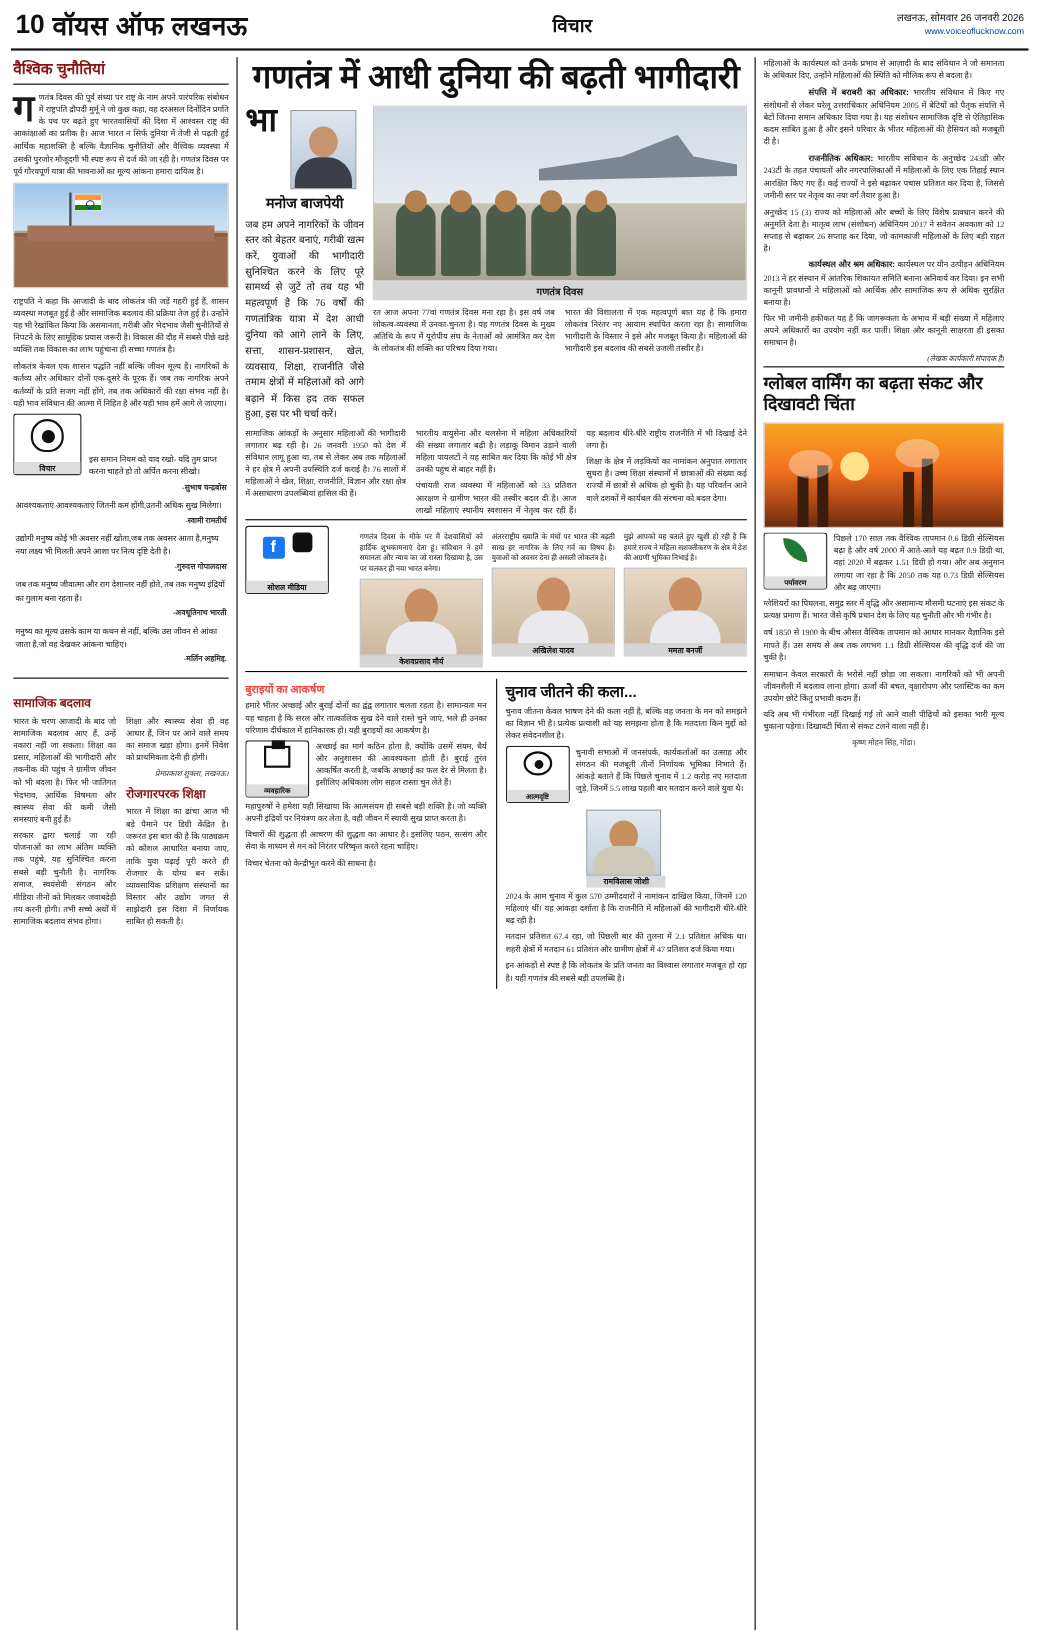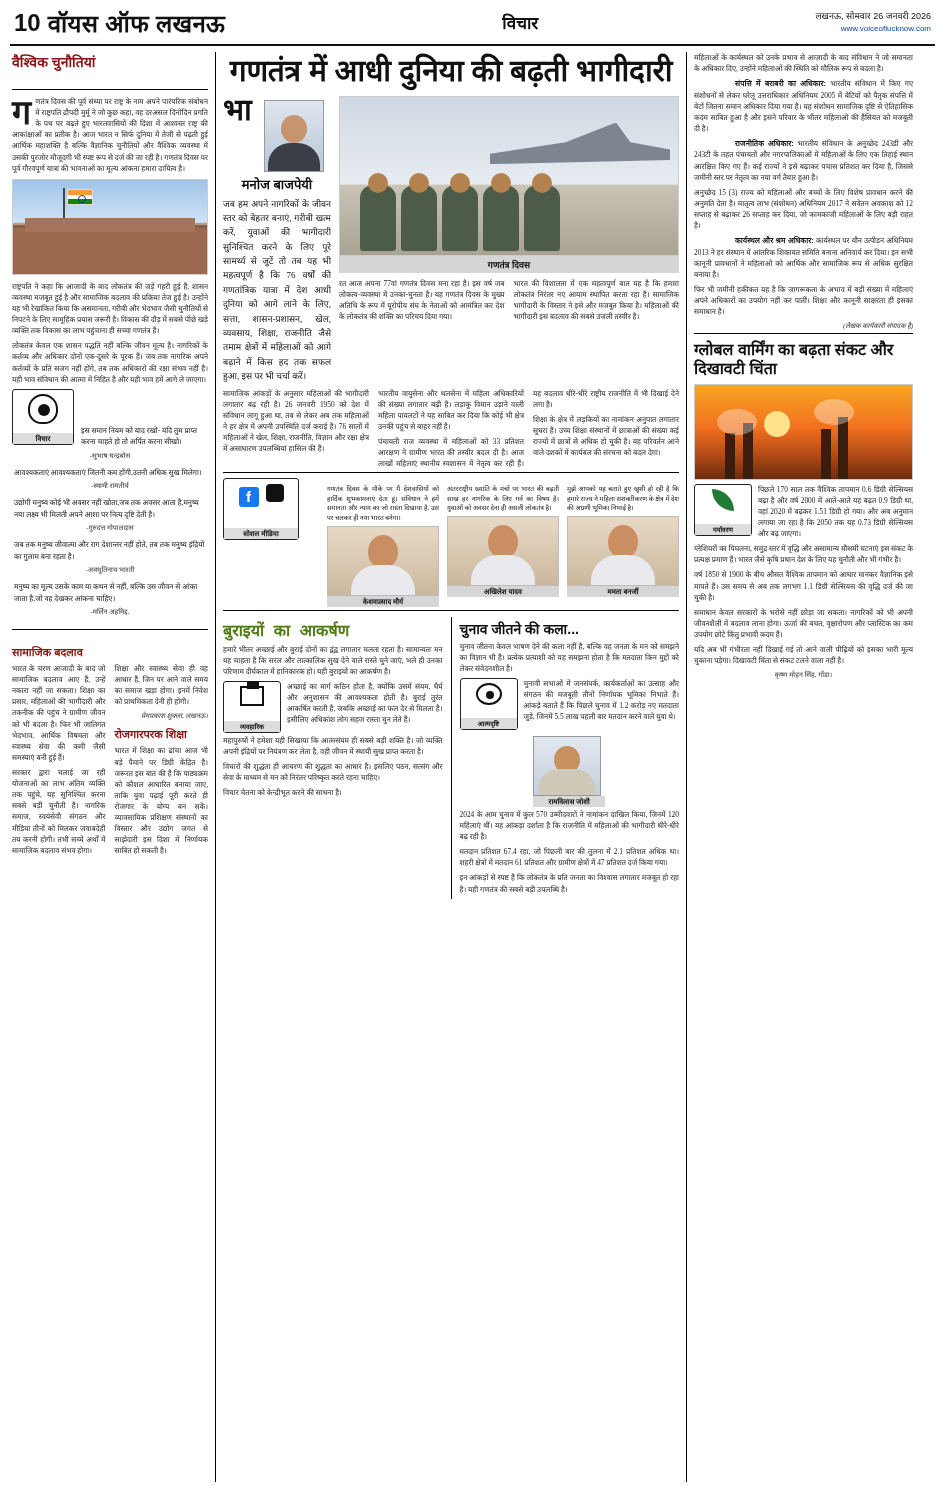--- a/index.html
+++ b/index.html
@@ -49,21 +49,21 @@
   p.body {
     font-size:7.4px; line-height:1.5; text-align:justify;
     margin:0 0 4px 0; color:#1a1a1a;
   }
   .hdr-rule { border-bottom:1px solid #000; margin:3px 0 5px 0; }
 
   
   .section-title-left {
     font-family:"Liberation Sans", sans-serif;
     font-weight:bold; font-size:14px; color:#8a1414;
-    padding-bottom:18px; border-bottom:1px solid #000; margin-bottom:6px;
+    padding-bottom:5px; border-bottom:1px solid #000; margin-bottom:6px;
   }
   .dropcap {
     float:left; font-family:"Liberation Sans", sans-serif;
     font-size:34px; line-height:28px; font-weight:bold;
     margin:2px 4px 0 0;
   }
   .photo {
     width:100%; height:96px; margin:5px 0 6px 0;
     background:linear-gradient(#9ec4e8 0%, #cfe3f5 45%, #b4a189 46%, #8d7558 100%);
     position:relative; overflow:hidden; border:1px solid #ccc;
@@ -81,21 +81,21 @@
   .photo .flag { position:absolute; left:28%; top:9px; width:26px; height:16px;
     background:linear-gradient(#ff9933 33%, #ffffff 33% 66%, #138808 66%); border:1px solid #ddd; }
   .photo .flag:after { content:""; position:absolute; left:10px; top:5px; width:6px; height:6px;
     border:1px solid #15368f; border-radius:50%; }
 
   .quote-box {
     border-top:1px solid #000; border-bottom:1px solid #000;
     padding:6px 2px; margin:8px 0;
   }
   .quote-line { font-size:7.4px; line-height:1.55; margin:0 0 3px 0; }
-  .quote-author { font-size:7px; text-align:center; display:block; margin-bottom:7px; color:#333; }
+  .quote-author { font-size:7px; text-align:right; display:block; margin-bottom:7px; color:#333;font-weight:bold; }
 
   .icon-badge {
     width:62px; height:56px; border:1px solid #222; border-radius:3px;
     display:flex; flex-direction:column; align-items:center; justify-content:flex-start;
     padding-top:4px; background:#fff; float:left; margin:0 7px 3px 0;
   }
   .icon-badge .cap {
     font-family:"Liberation Sans", sans-serif; font-size:7px; font-weight:bold;
     background:#ddd; width:100%; text-align:center; margin-top:auto; padding:1px 0;
   }
@@ -182,22 +182,22 @@
     margin:0 7px 2px 0; display:flex; flex-direction:column; align-items:center; justify-content:flex-start;
     padding-top:5px;
   }
   .fb { width:20px; height:20px; background:#1877f2; color:#fff; font-family:"Liberation Sans",sans-serif;
     font-weight:bold; font-size:15px; text-align:center; line-height:20px; border-radius:3px; display:inline-block;}
   .tw { width:18px;height:18px;background:#111;border-radius:4px;display:inline-block;margin-left:3px;}
   .social-badge .cap { font-family:"Liberation Sans", sans-serif; font-size:7px; font-weight:bold;
     background:#ddd; width:100%; text-align:center; margin-top:auto; padding:1px 0; }
   .two-col-sec { display:grid; grid-template-columns:1fr 1px 1fr; gap:0; margin-top:6px; }
   .sec-head-red {
-    font-family:Liberation Mono, monospace; font-weight:bold; font-size:16px;
-    color:#4d7c0f; margin:2px 0 3px 0;
+    font-family:Liberation Serif, serif; font-weight:bold; font-size:10px;
+    color:#ef4444; margin:2px 0 3px 0;
   }
   .sec-head-black {
     font-family:"Liberation Sans", sans-serif; font-weight:bold; font-size:14px;
     margin:2px 0 3px 0;
   }
   .pad-l { padding-left:8px; }
   .pad-r { padding-right:8px; }
   .mini-badge {
     width:58px; height:52px; border:1px solid #222; border-radius:3px; float:left;
     margin:0 6px 2px 0; display:flex; flex-direction:column; align-items:center;

